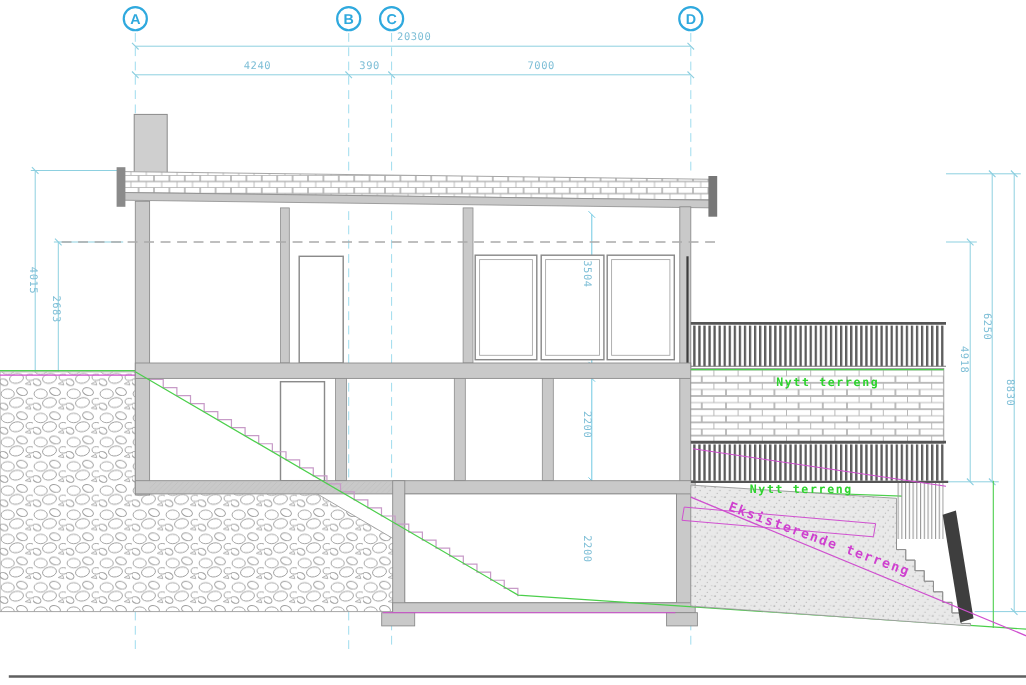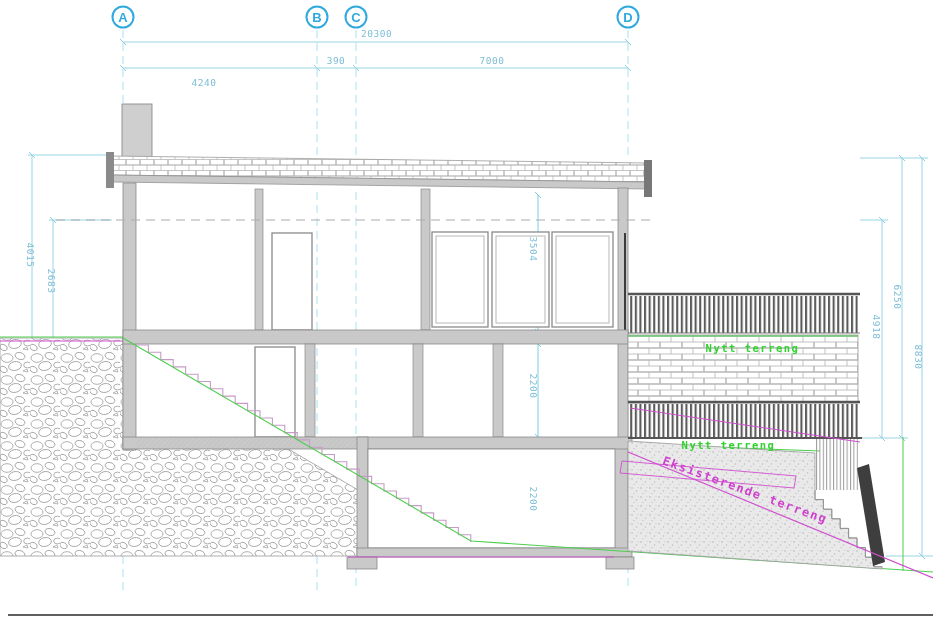--- a/index.html
+++ b/index.html
@@ -171,21 +171,21 @@
 
   <path d="M8,615 H933" stroke="#5f5f5f" stroke-width="2.2" fill="none"></path>
 </svg>
 
 <div class="lbl axis-bubble" style="left:123px;top:17px;">A</div>
 <div class="lbl axis-bubble" style="left:317px;top:17px;">B</div>
 <div class="lbl axis-bubble" style="left:356px;top:17px;">C</div>
 <div class="lbl axis-bubble" style="left:628px;top:17px;">D</div>
 
 <span class="lbl dim" style="left:361px;top:28px;">20300</span>
-<span class="lbl dim h" style="left:204px;top:55px;margin-top:22px;">4240</span>
+<span class="lbl dim h" style="left:234px;top:55px;">4240</span>
 <span class="lbl dim h" style="left:336px;top:55px;">390</span>
 <span class="lbl dim h" style="left:492px;top:55px;">7000</span>
 
 <span class="lbl dim v" style="left:30px;top:255px;">4015</span>
 <span class="lbl dim v" style="left:51px;top:281px;">2683</span>
 
 <span class="lbl dim v" style="left:533px;top:249px;">3504</span>
 <span class="lbl dim v" style="left:533px;top:386px;">2200</span>
 <span class="lbl dim v" style="left:533px;top:499px;">2200</span>
 

